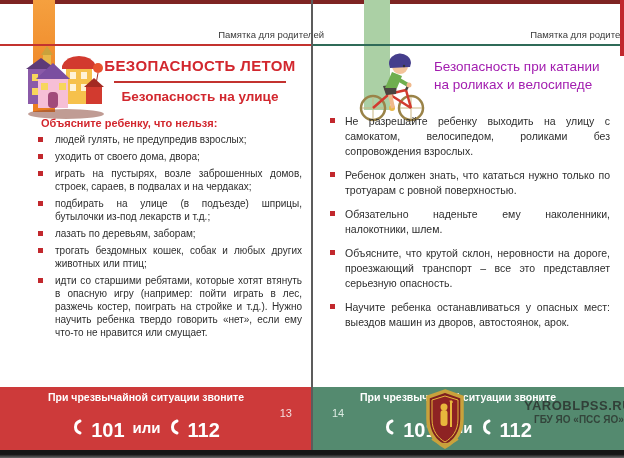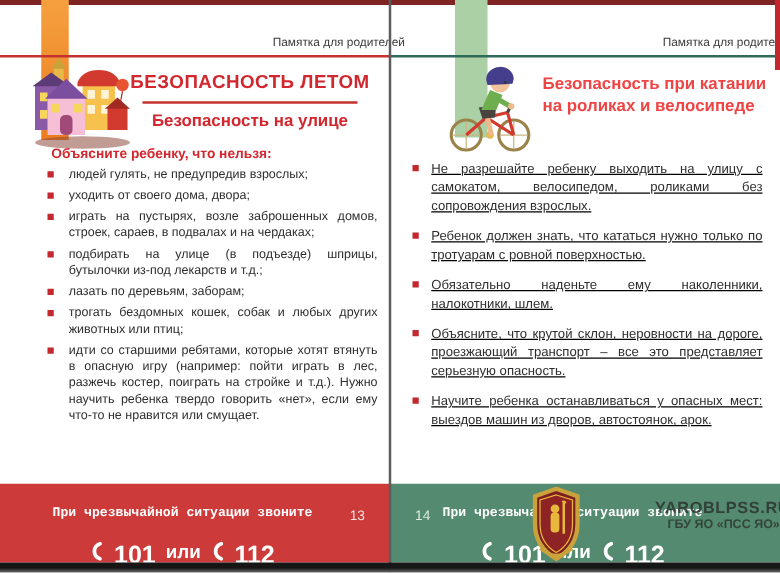--- a/index.html
+++ b/index.html
@@ -28,41 +28,41 @@
   .illus{position:absolute;}
   .houses{left:22px;top:46px;}
   .cyclist{left:44px;top:48px;}
 
   .title-block{position:absolute;left:96px;top:57px;width:208px;text-align:center;}
   .title-main{font-size:15px;font-weight:bold;color:#d2272e;letter-spacing:.4px;white-space:nowrap;}
   .title-underline{width:172px;height:2px;background:#c3322f;margin:7px auto 6px auto;}
   .title-sub{font-size:13.5px;font-weight:bold;color:#d2272e;white-space:nowrap;}
 
   .title-block-right{position:absolute;left:122px;top:58px;width:185px;text-align:left;}
-  .title-line{font-size:13.5px;font-weight:bold;color:#ef4444;line-height:18px;white-space:nowrap;}
+  .title-line{font-size:13.5px;font-weight:normal;color:#a21caf;line-height:18px;white-space:nowrap;}
 
   .intro{position:absolute;left:41px;top:117px;font-size:11px;font-weight:bold;color:#d2272e;}
 
   .list{position:absolute;}
   .list-left{left:38px;top:133px;width:264px;}
-  .list-right{left:18px;top:128px;width:280px;text-decoration:underline;}
+  .list-right{left:18px;top:114px;width:280px;}
   .item{display:flex;align-items:flex-start;}
   .list-left .item{margin-bottom:4px;}
   .list-right .item{margin-bottom:9px;}
   .bullet{flex:0 0 auto;width:5px;height:5px;background:#c2282d;margin-top:4px;}
   .list-left .bullet{margin-right:12px;}
   .list-right .bullet{margin-right:10px;}
   .item-text{flex:1;font-size:10px;line-height:13px;color:#2e2e2e;text-align:justify;}
   .list-right .item-text{font-size:10.5px;line-height:15px;}
 
   .footer{position:absolute;left:0;top:387px;width:312px;height:63px;color:#fff;}
   .footer-red{background:#cd3a3a;}
   .footer-green{background:#548a6f;}
   .footer-inner{position:absolute;left:0;top:0;width:292px;text-align:center;}
-  .footer-line1{margin-top:18px;font-size:10.5px;font-weight:bold;font-family:Liberation Mono, monospace;}
+  .footer-line1{margin-top:4px;font-size:10.5px;font-weight:bold;}
   .footer-phones{margin-top:16px;font-size:20px;font-weight:bold;
     display:flex;align-items:flex-start;justify-content:center;gap:8px;}
   .footer-sep{font-size:15px;font-weight:bold;}
   .pagenum{position:absolute;top:20px;font-size:11px;color:#f4dede;}
   .pagenum-left{right:20px;}
   .pagenum-right{left:20px;color:#dcebe2;}
   .phone-ic{display:inline-block;margin-right:1px;}
 
   .emblem{position:absolute;left:112px;top:2px;}
   .wm-site{position:absolute;left:212px;top:11px;font-size:13px;font-weight:bold;

